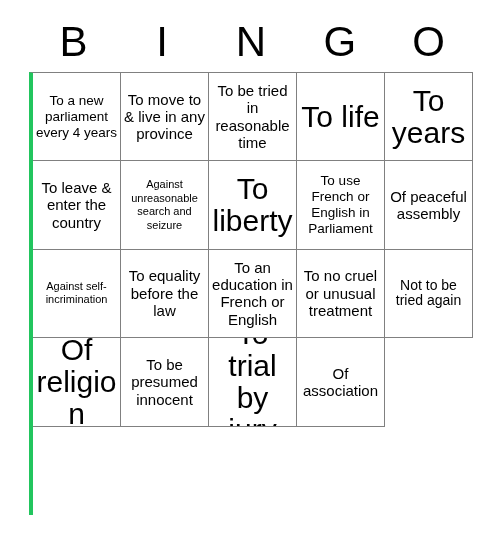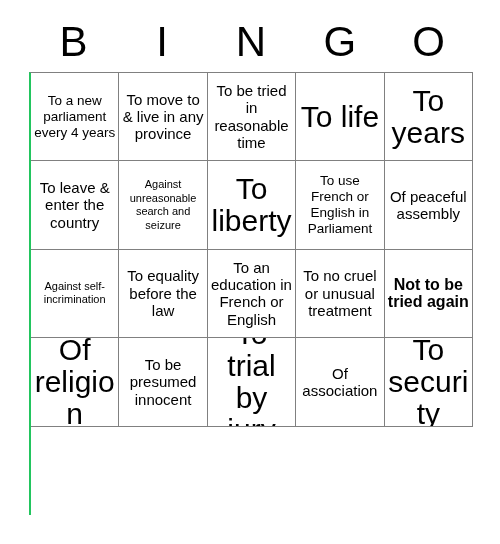--- a/index.html
+++ b/index.html
@@ -42,21 +42,21 @@
   #grid {
     position: absolute;
     left: 29px;
     top: 72px;
     width: 444px;
     height: 443px;
     display: grid;
     grid-template-columns: repeat(5, 1fr);
     grid-template-rows: repeat(5, 1fr);
     border-top: 1px solid #808080;
-    border-left: 2px solid #22c55e;
+    border-left: 4px solid #22c55e;
     box-sizing: border-box;
     background: #ffffff;
   }
   .cell {
     border-right: 1px solid #808080;
     border-bottom: 1px solid #808080;
     box-sizing: border-box;
     display: flex;
     align-items: center;
     justify-content: center;
@@ -67,21 +67,21 @@
   }
   .cell-text {
     display: block;
     width: 100%;
     line-height: 1.12;
     word-wrap: break-word;
   }
   .sz-xs .cell-text { font-size: 11px; line-height: 1.22; }
   .sz-sm .cell-text { font-size: 13.5px; line-height: 1.18; }
   .sz-md .cell-text { font-size: 15px; line-height: 1.16; }
-  .sz-lg .cell-text { font-size: 16px; line-height: 1.12; font-weight: bold; }
+  .sz-lg .cell-text { font-size: 14px; line-height: 1.12; }
   .sz-xl .cell-text { font-size: 30px; line-height: 1.06; }
 </style>
 </head>
 <body>
 
 <div id="card">
 
   <div id="header-row">
     <div class="header-letter">B</div>
     <div class="header-letter">I</div>
@@ -146,18 +146,15 @@
 
     <div class="cell sz-md">
         <span class="cell-text">To be presumed innocent</span>
       </div>
     <div class="cell sz-xl">
         <span class="cell-text">To trial by jury</span>
       </div>
     <div class="cell sz-md">
         <span class="cell-text">Of association</span>
       </div>
-    <div class="cell sz-xl">
-        <span class="cell-text">To security</span>
-      </div>
 
   </div>
 </div>
 
 </body></html>

